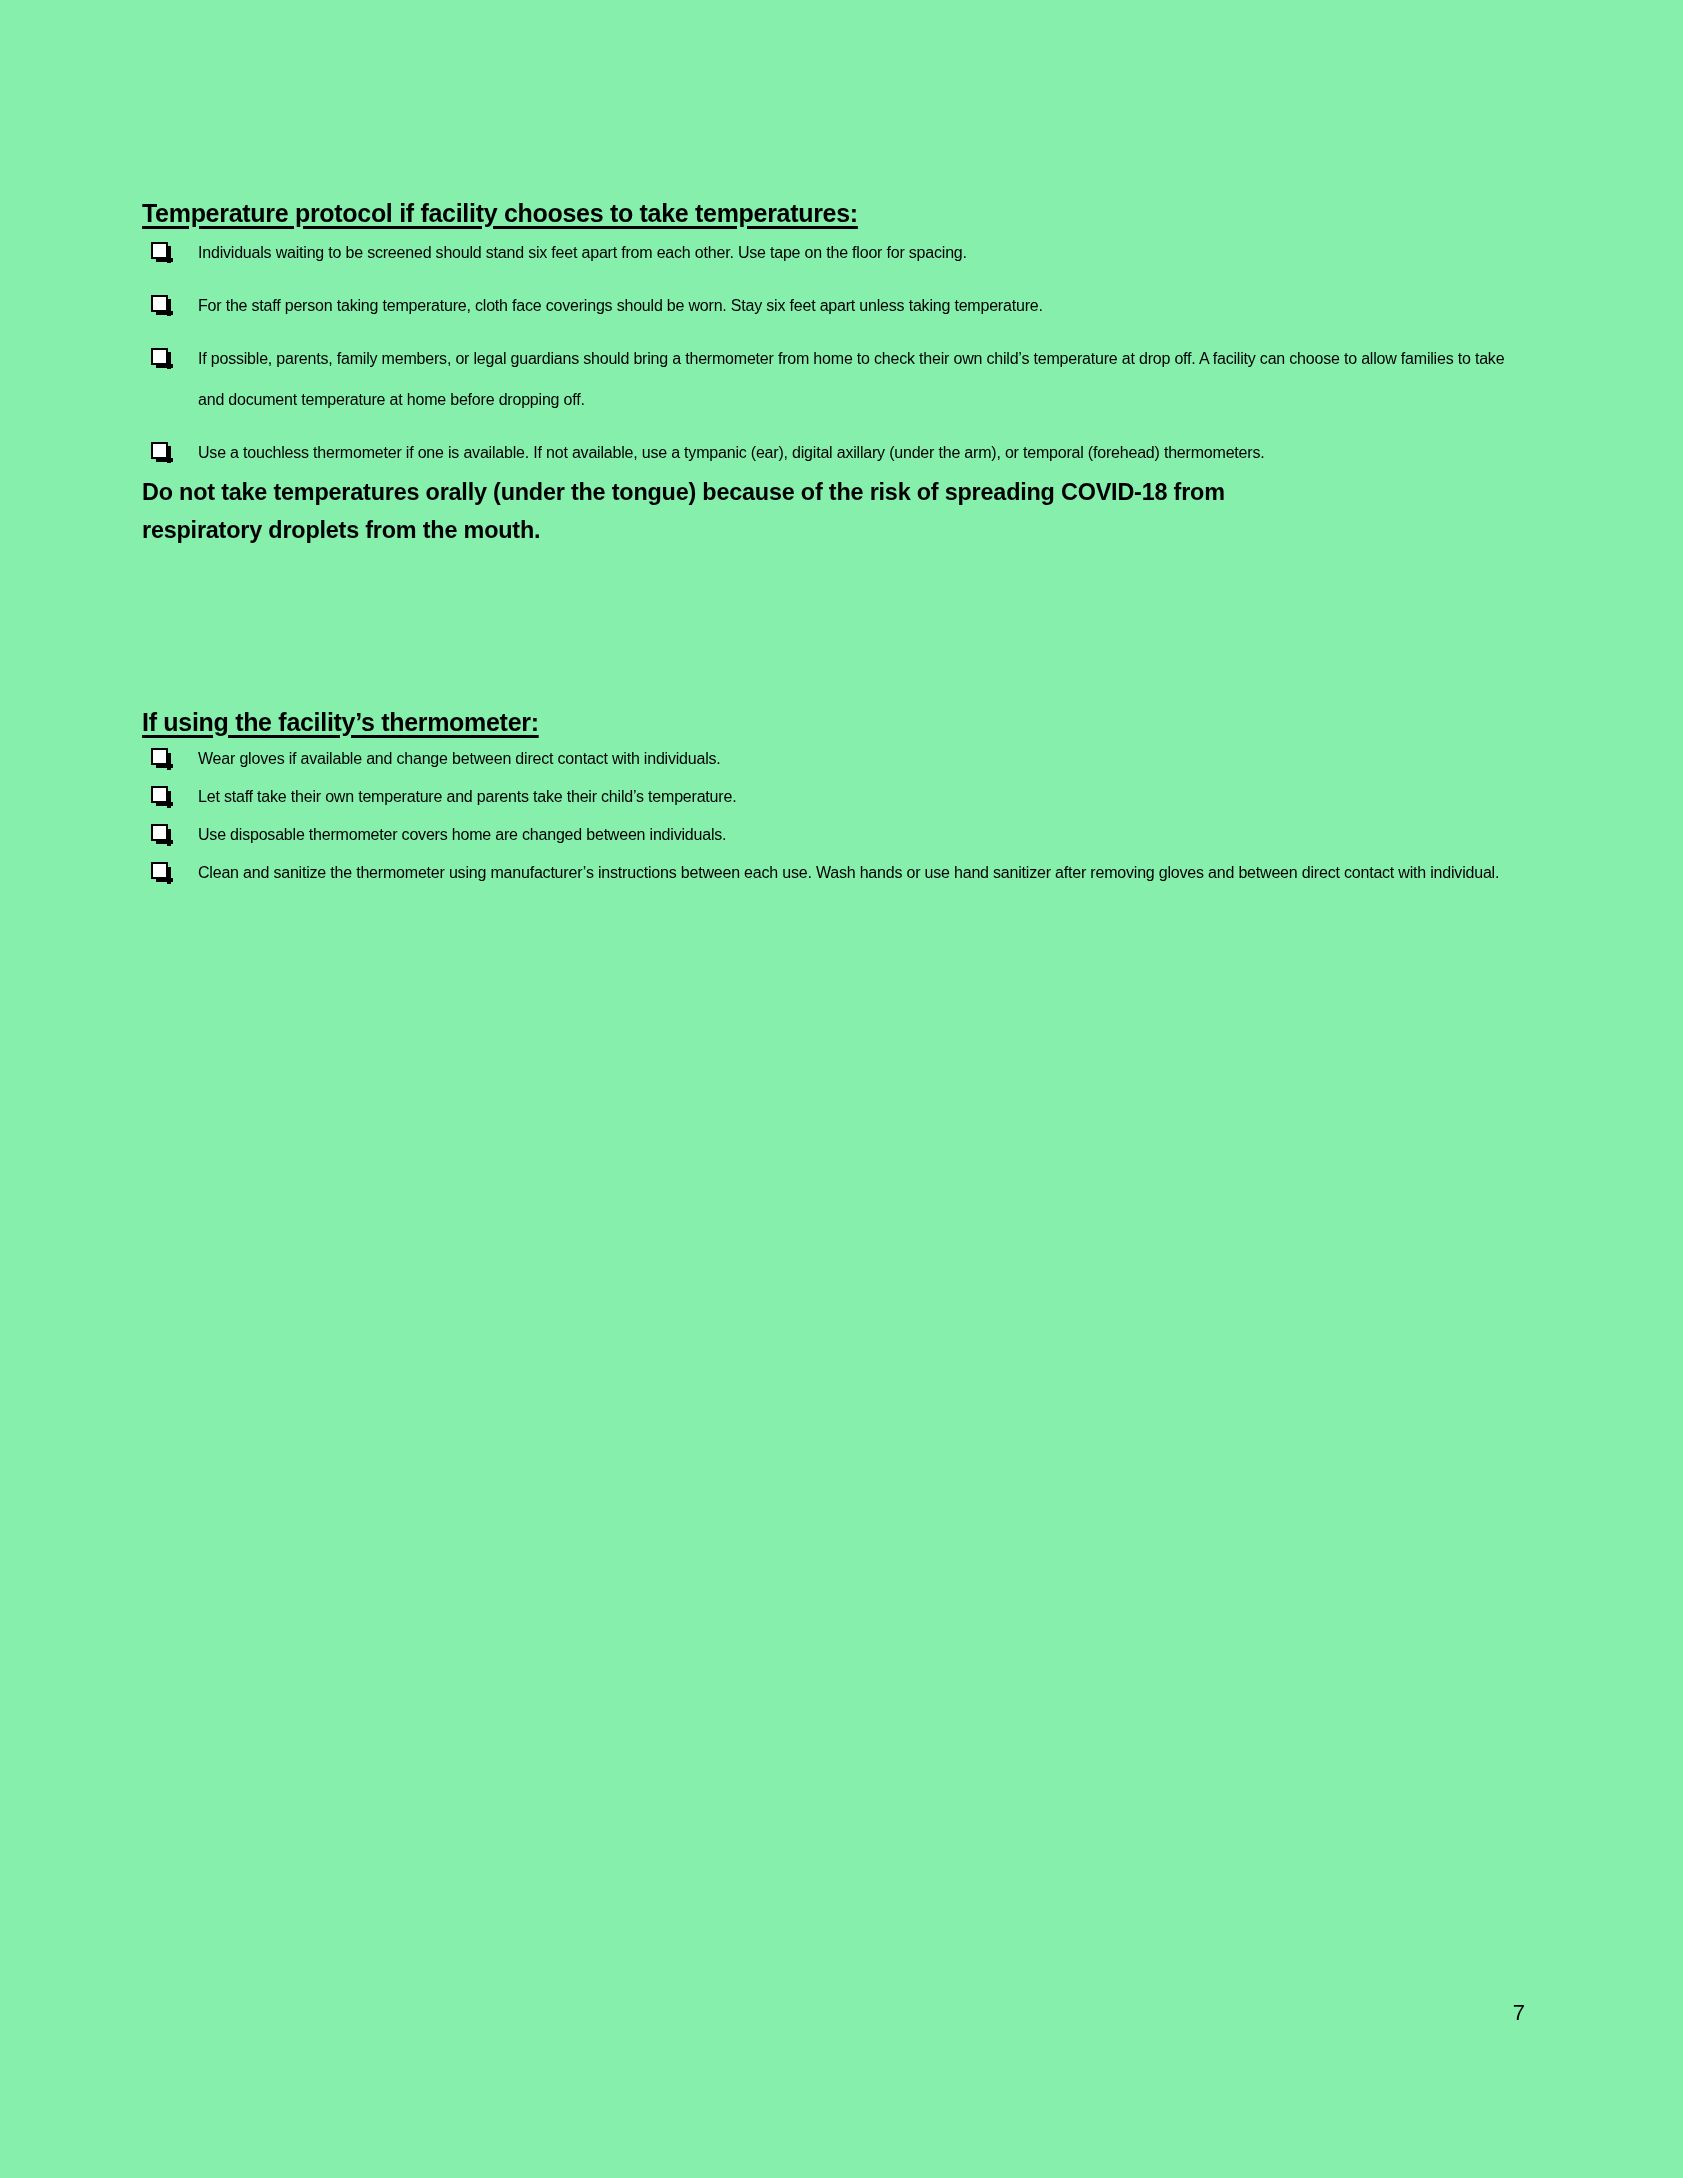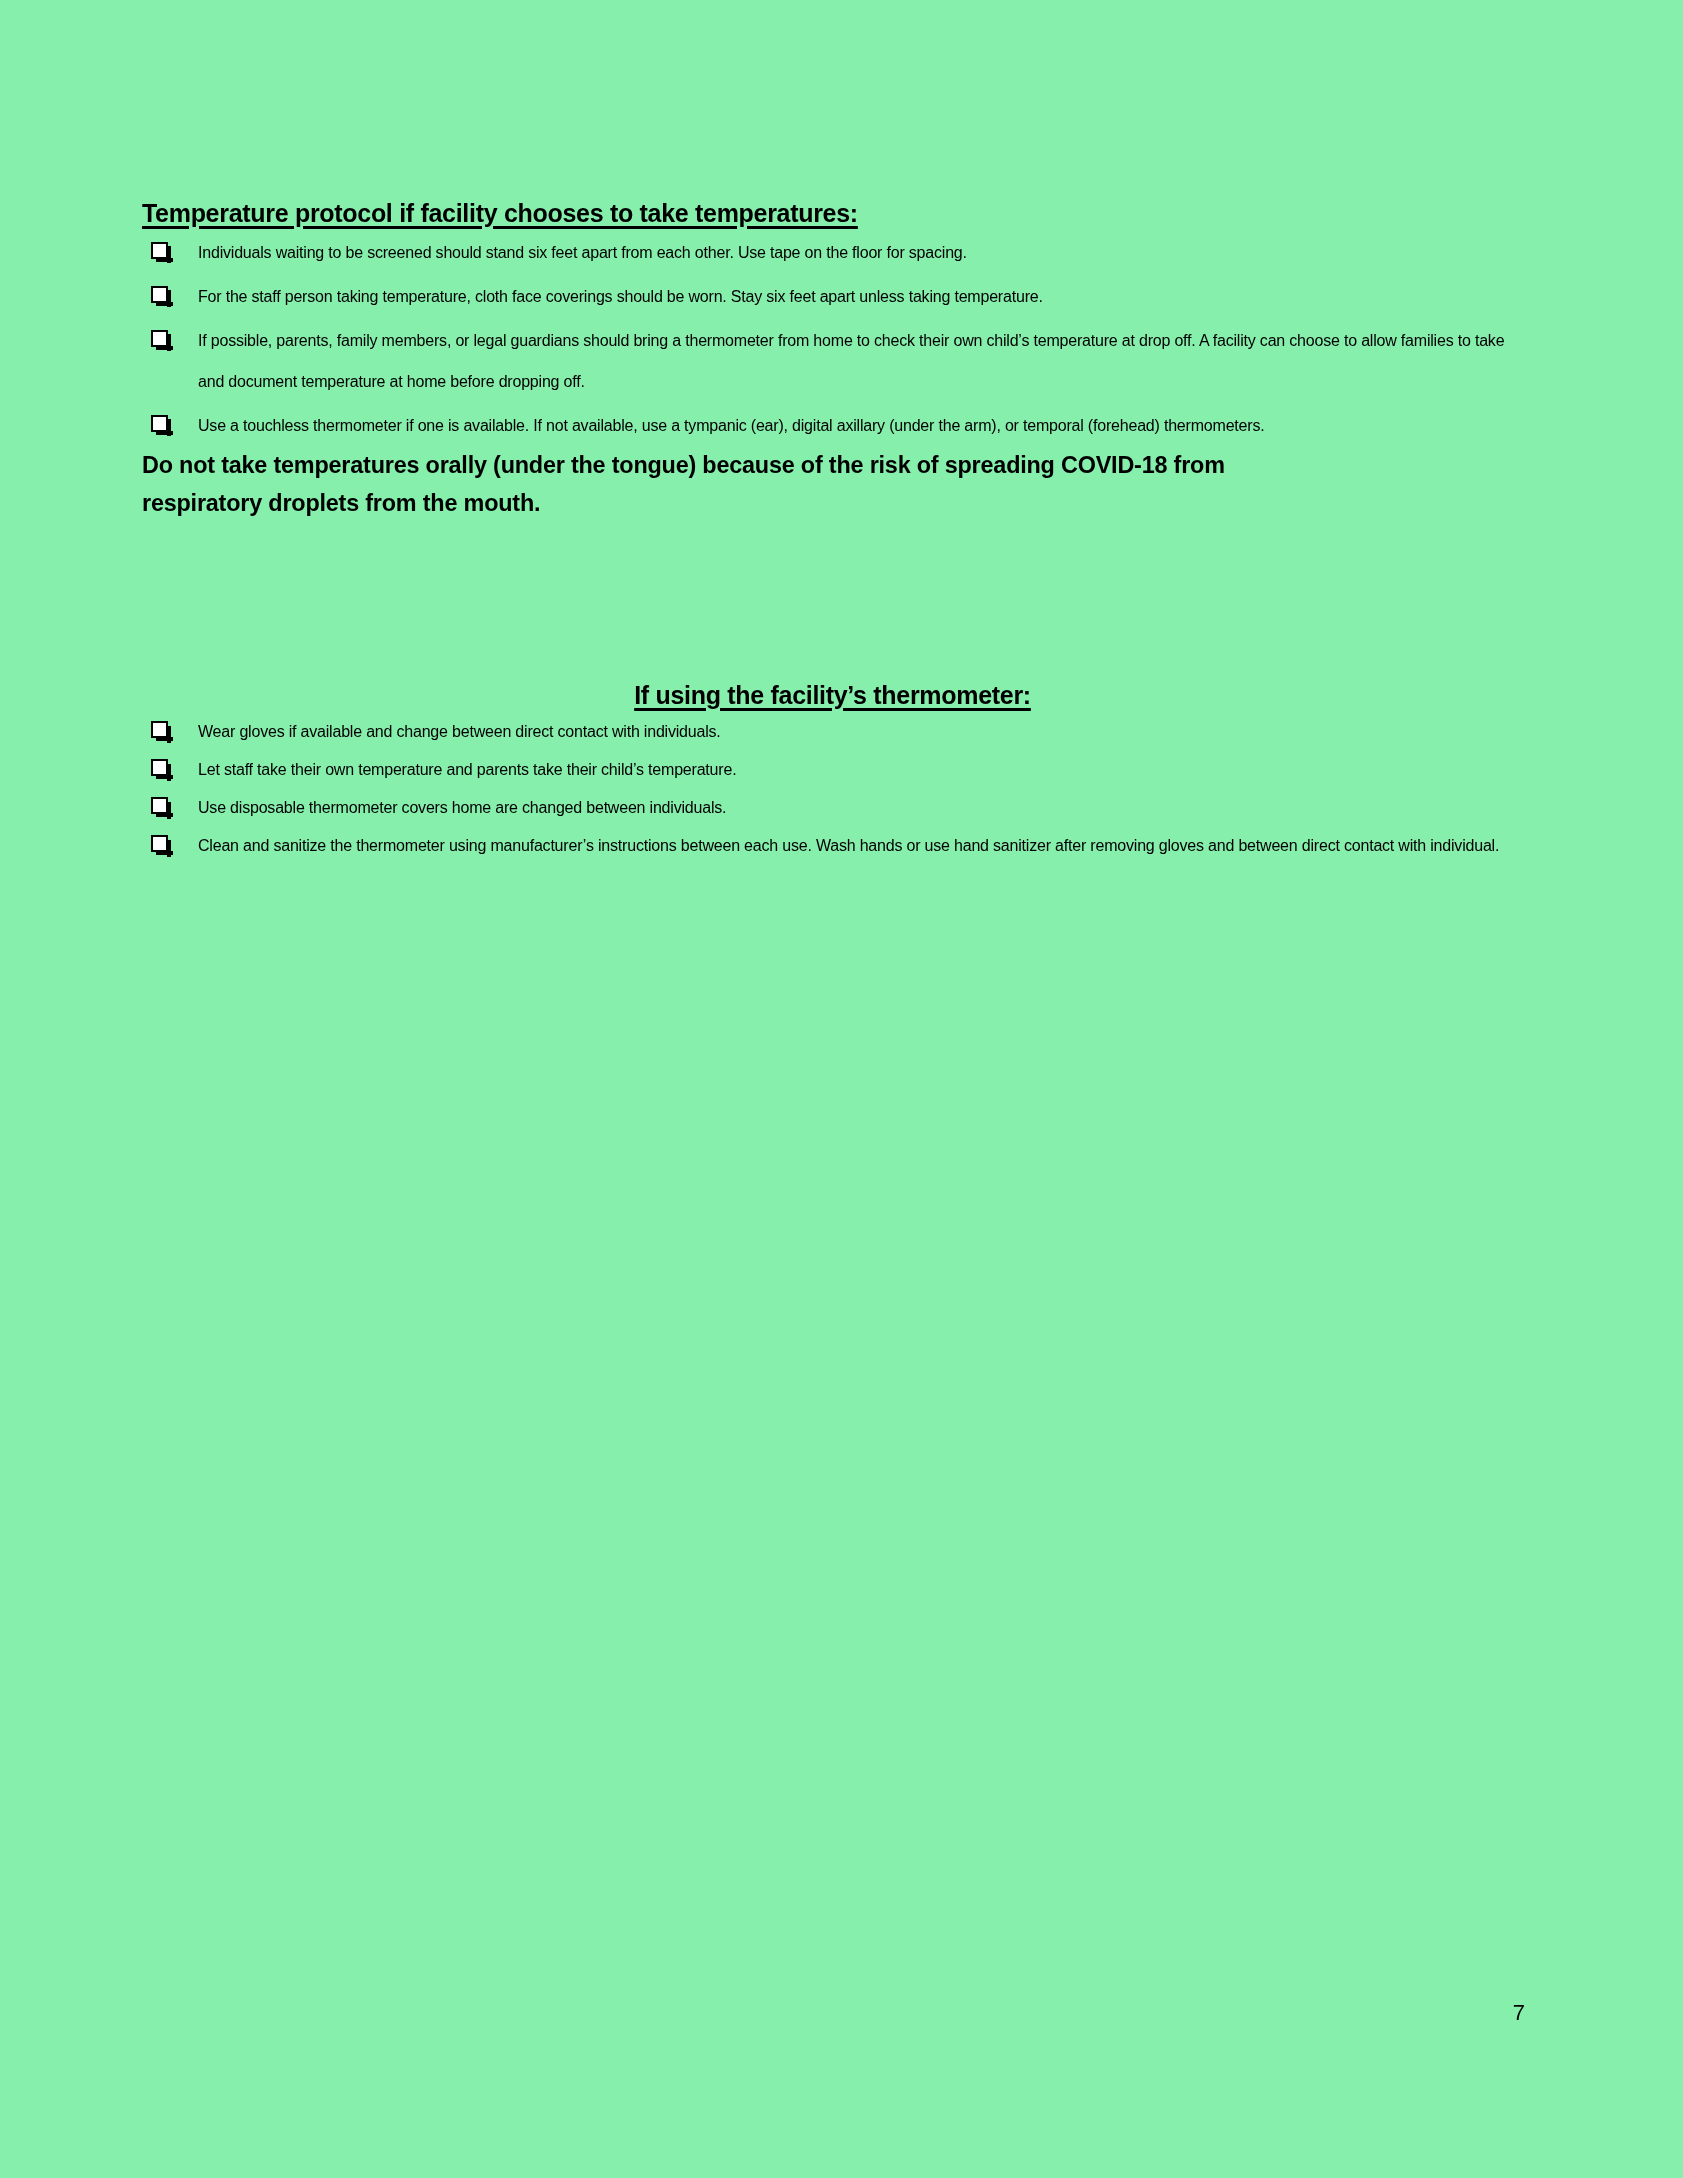--- a/index.html
+++ b/index.html
@@ -41,40 +41,39 @@
     line-height: 1.22;
     text-decoration: underline;
     text-underline-offset: 4px;
     text-decoration-thickness: 2.6px;
     margin: 0;
     white-space: nowrap;
   }
 
   .section-two {
     margin-top: 158px;
-    text-align: center;
   }
 
   
   ul.checklist {
     list-style: none;
     margin: 0;
     padding: 0;
   }
   ul.checklist li {
     position: relative;
     padding-left: 56px;
     font-size: 16px;
     letter-spacing: -0.2px;
     color: #000;
   }
   
   ul.spaced li {
     line-height: 41px;
-    margin-top: 3px;
+    margin-top: 12px;
   }
   ul.spaced li:first-child { margin-top: 3px; }
 
   
   ul.tight li {
     line-height: 38px;
   }
   ul.tight li:first-child { margin-top: 3px; }
 
   

